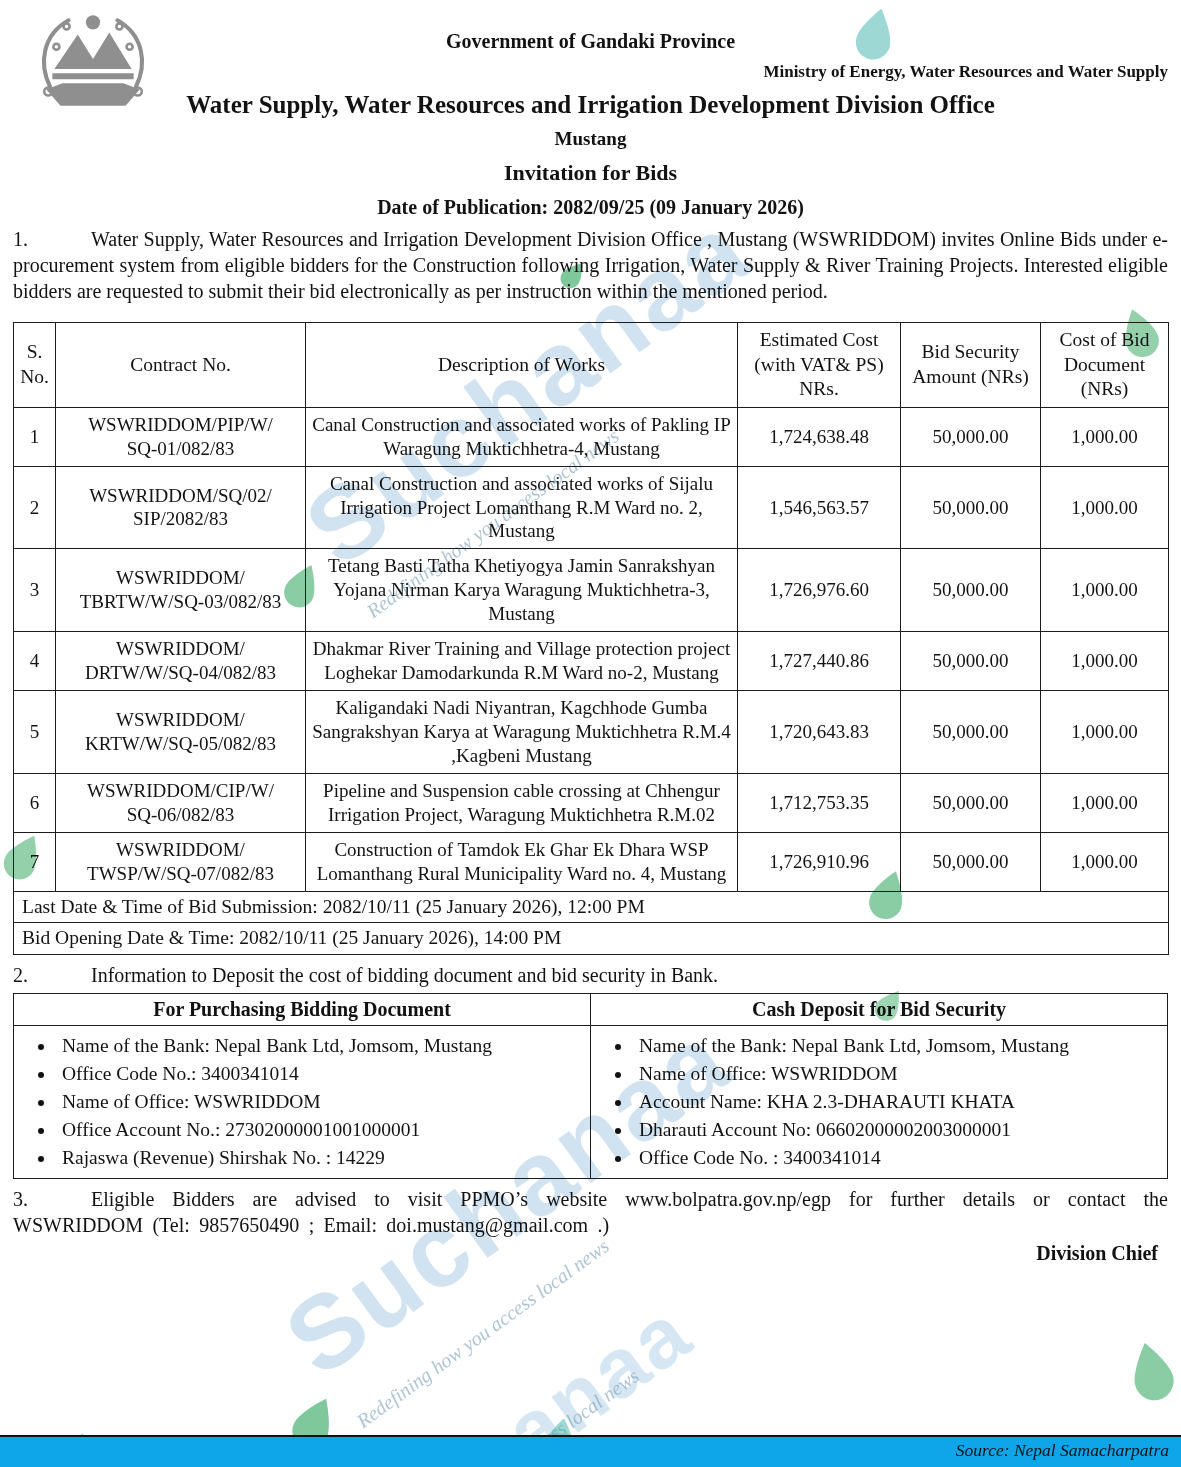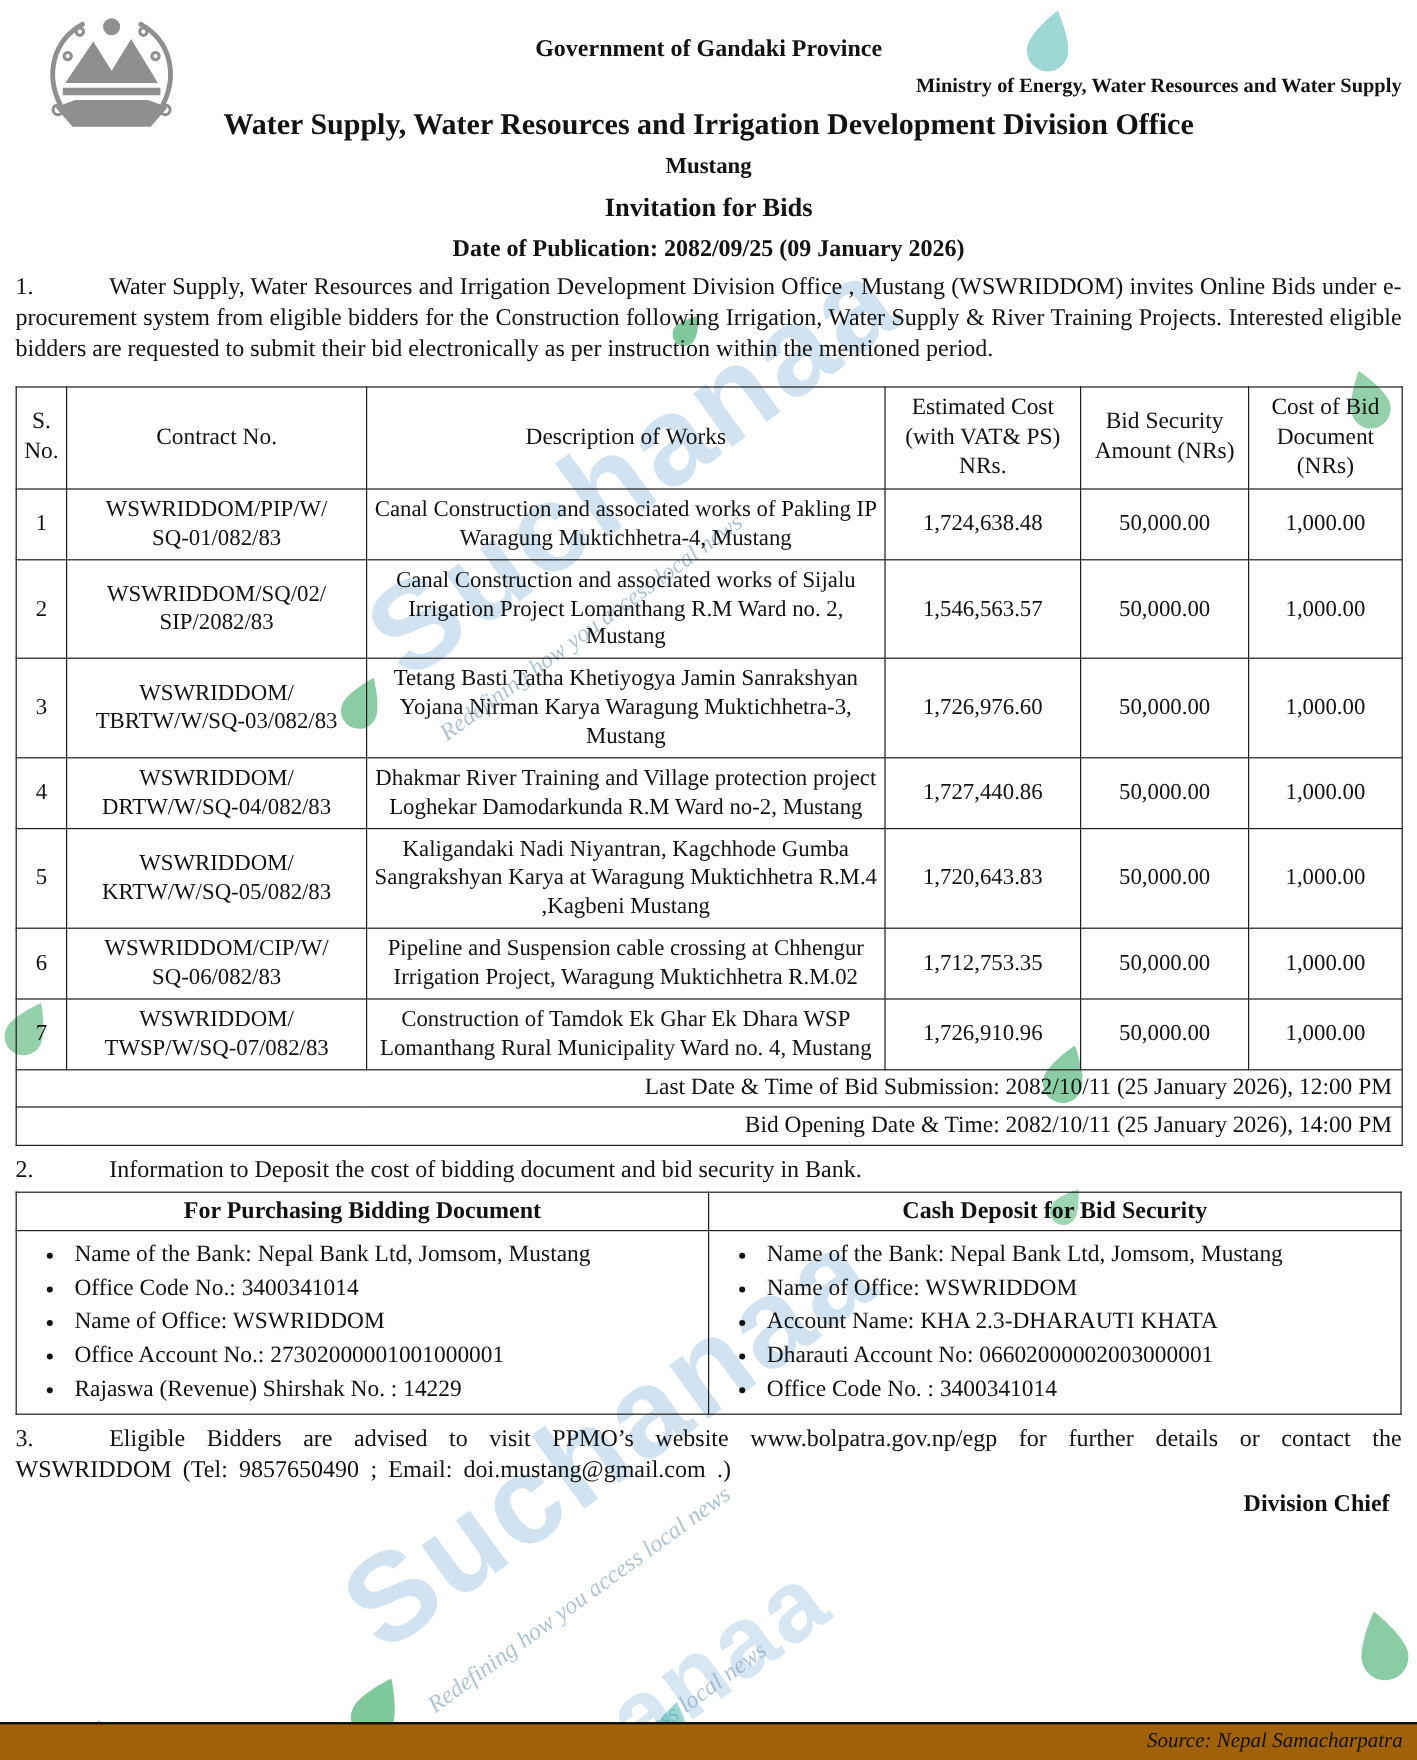--- a/index.html
+++ b/index.html
@@ -61,36 +61,36 @@
   .bids th, .bids td {
     border:1.6px solid #1c1c1c;
     padding:5px 5px;
     text-align:center;
     vertical-align:middle;
     font-size:19px;
     line-height:1.26;
   }
   .bids th { font-weight:normal; font-size:19.5px; }
   .c-contract { white-space:pre-line; }
-  .bids td.t-foot { text-align:right; font-size:19.5px; padding:3px 8px; }
+  .bids td.t-foot { text-align:left; font-size:19.5px; padding:3px 8px; }
 
   table.deposit { width:100%; border-collapse:collapse; table-layout:fixed; margin-top:5px; }
   .deposit th, .deposit td { border:1.6px solid #1c1c1c; font-size:19.5px; }
   .deposit th { font-weight:bold; font-size:20px; padding:4px 6px; text-align:center; }
   .deposit td { vertical-align:top; padding:5px 8px 7px 8px; }
   .deposit ul { margin-left:34px; }
   .deposit li { padding-left:6px; line-height:1.34; margin-top:2px; }
 
   .p3 { word-spacing:0.22em; }
   .signature { text-align:right; font-weight:bold; font-size:20px; margin:4px 10px 0 0; }
 
   .source-bar {
     position:absolute; left:0; right:0; bottom:0; z-index:2;
     border-top:2px solid #111;
-    background:#a16207;
+    background:#0ea5e9;
     text-align:right;
     font-style:italic;
     font-size:17.5px;
     padding:3px 12px 6px;
   }
 </style>
 </head>
 <body>
 
 <div class="watermark-layer">

